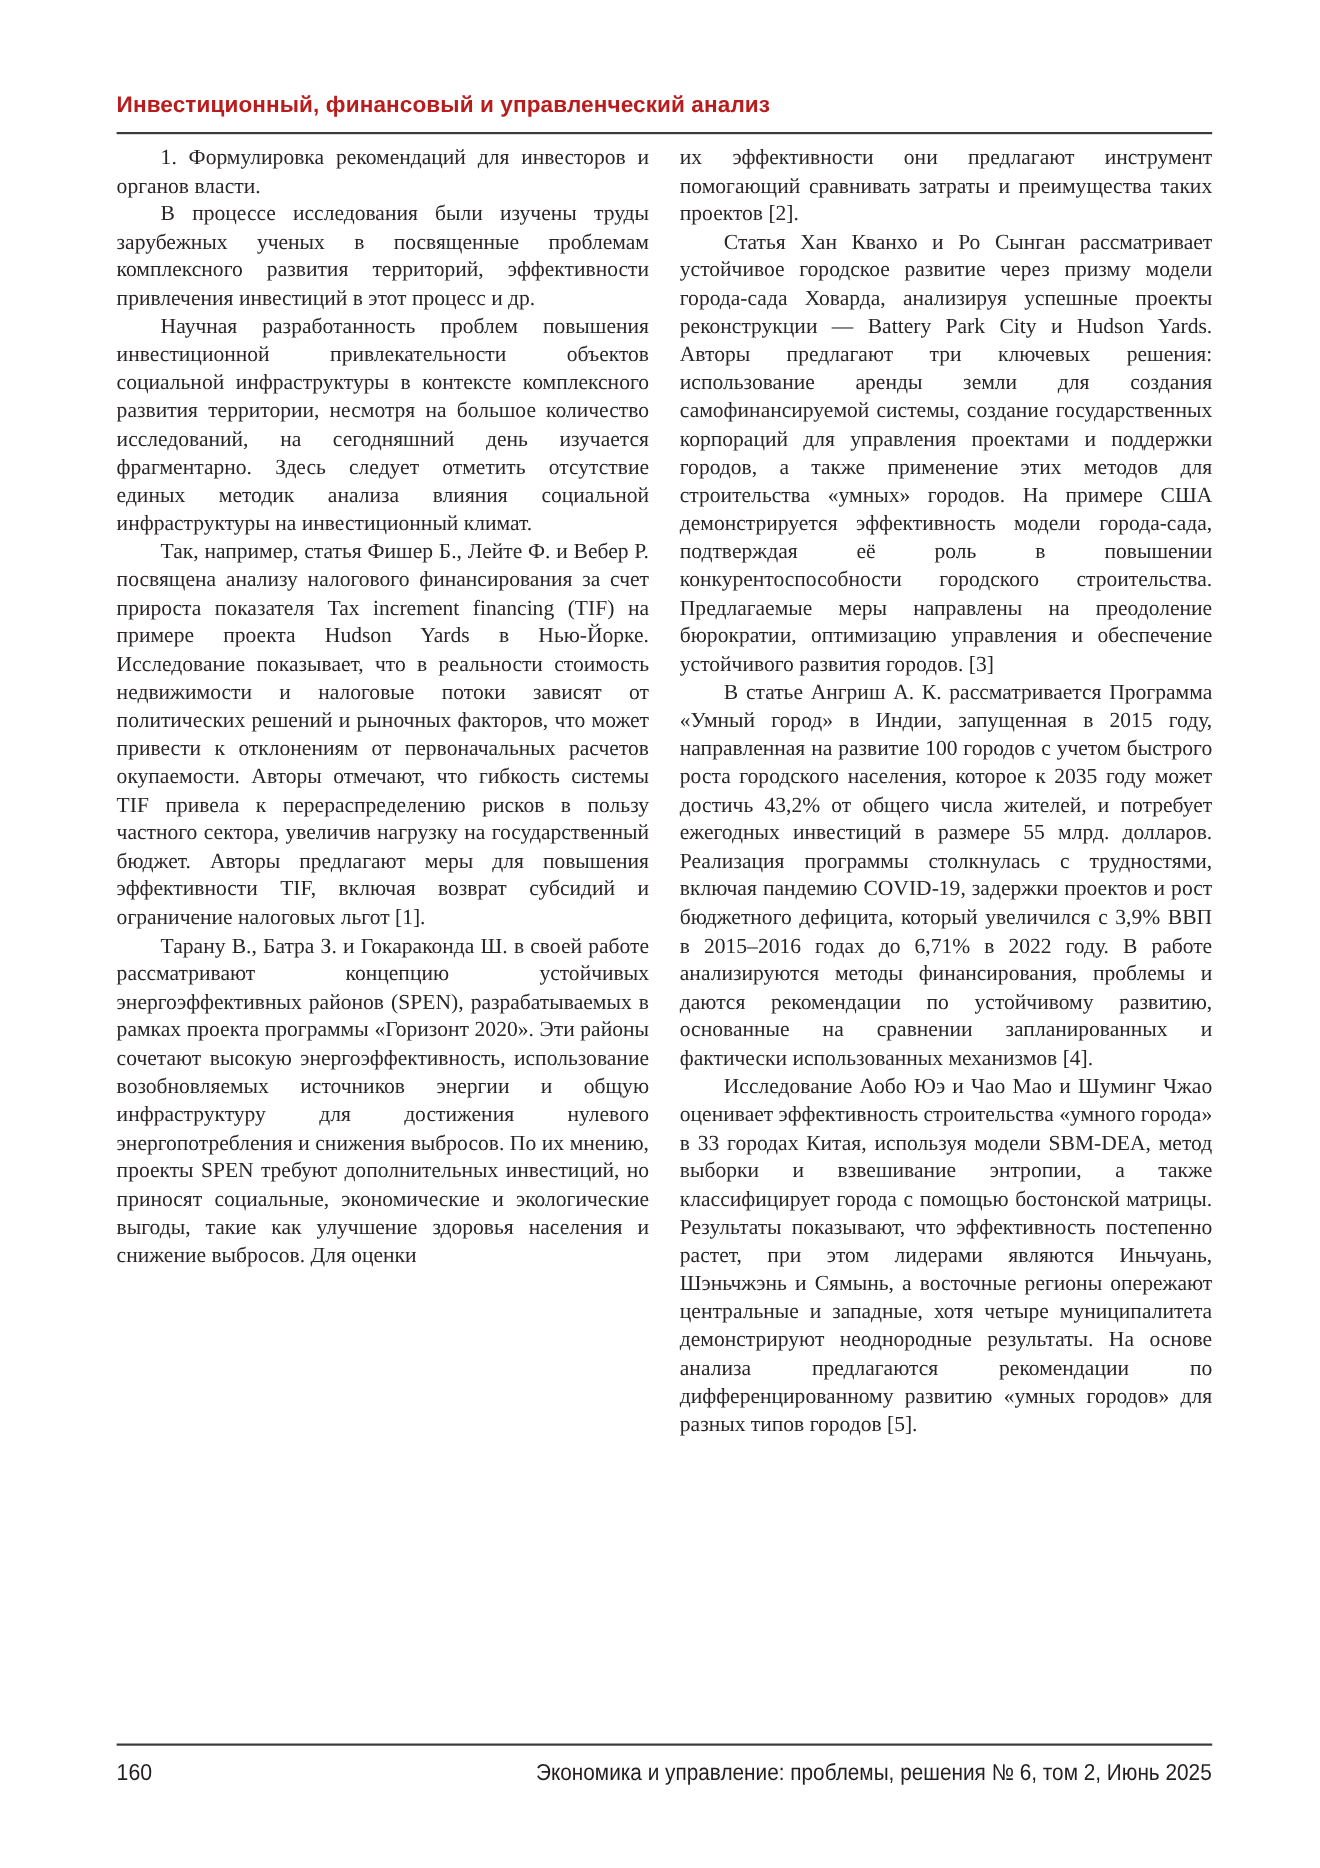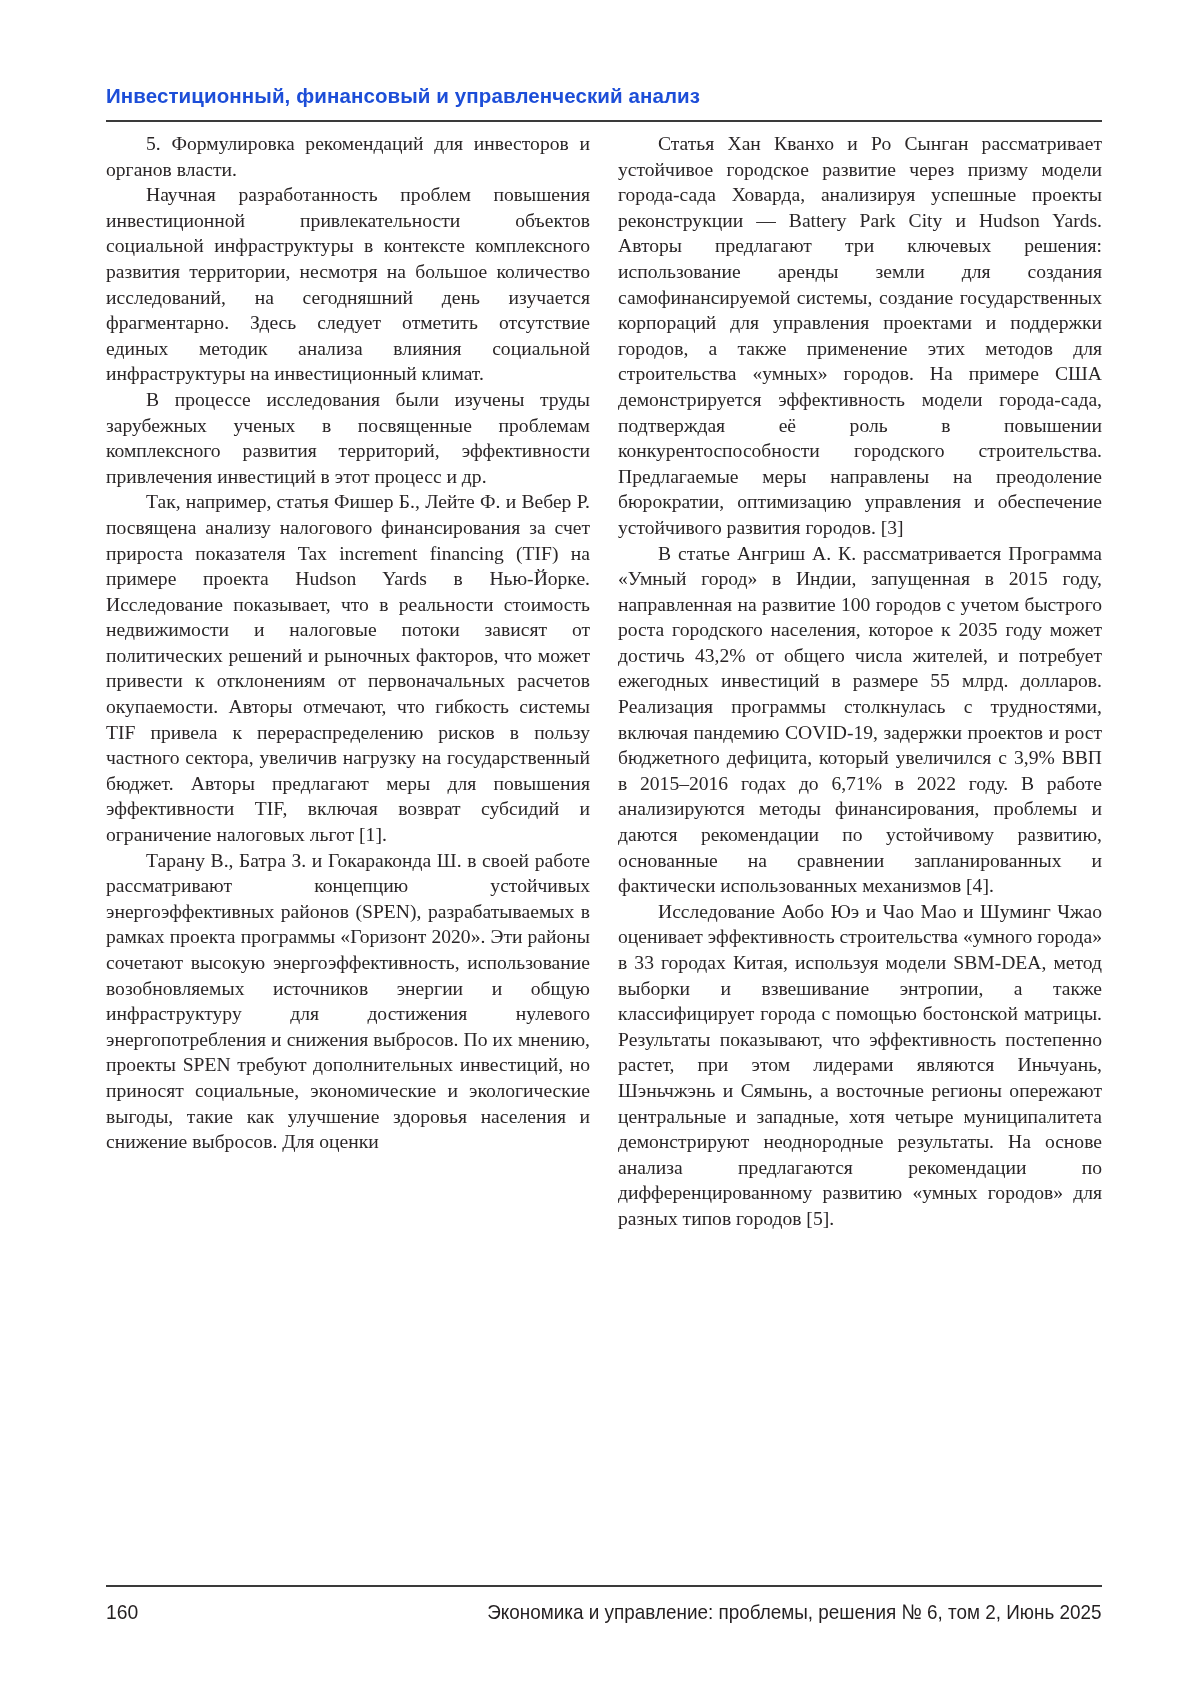--- a/index.html
+++ b/index.html
@@ -1,20 +1,20 @@
 <!DOCTYPE html>
 <html><head>
 <meta charset="utf-8">
 <style>
   html, body { margin: 0; padding: 0; background: #ffffff; }
   body { width: 1200px; height: 1698px; position: relative; overflow: hidden; color: #231f20; }
   .running-head {
     position: absolute; left: 106px; top: 84px; width: 996px;
     font-family: "Liberation Sans", sans-serif; font-weight: bold; font-size: 20.5px;
-    letter-spacing: 0.1px; color: #1d4ed8; white-space: nowrap;
+    letter-spacing: 0.1px; color: #b91c1c; white-space: nowrap;
   }
   .head-rule { position: absolute; left: 106px; top: 120px; width: 996px; height: 2px; background: #3a3a3a; }
   .col {
     position: absolute; top: 131px; width: 484px;
     font-family: "Liberation Serif", serif; font-size: 19.6px; line-height: 25.6px;
     text-align: justify; color: #2a2627; hyphens: manual;
   }
   .col.left { left: 106px; }
   .col.right { left: 618px; }
   .col p { margin: 0; text-indent: 40px; }
@@ -32,28 +32,29 @@
     transform: scaleX(0.9); transform-origin: right;
   }
 </style>
 </head>
 <body>
 
 <div class="running-head">Инвестиционный, финансовый и управленческий анализ</div>
 <div class="head-rule"></div>
 
 <div class="col left">
-  <p>5. Формулировка рекомендаций для инвесторов и органов власти.</p>
+  <p>1. Формулировка рекомендаций для инвесторов и органов власти.</p>
+  <p>В процессе исследования были изучены труды зарубежных ученых в посвященные проблемам комплексного развития территорий, эффективности привлечения инвестиций в этот процесс и др.</p>
   <p>Научная разработанность проблем повышения инвестиционной привлекательности объектов социальной инфраструктуры в контексте комплексного развития территории, несмотря на большое количество исследований, на сегодняшний день изучается фрагментарно. Здесь следует отметить отсутствие единых методик анализа влияния социальной инфраструктуры на инвестиционный климат.</p>
-  <p>В процессе исследования были изучены труды зарубежных ученых в посвященные проблемам комплексного развития территорий, эффективности привлечения инвестиций в этот процесс и др.</p>
   <p>Так, например, статья Фишер Б., Лейте Ф. и Вебер Р. посвящена анализу налогового финансирования за счет прироста показателя Tax increment financing (TIF) на примере проекта Hudson Yards в Нью-Йорке. Исследование показывает, что в реальности стоимость недвижимости и налоговые потоки зависят от политических решений и рыночных факторов, что может привести к отклонениям от первоначальных расчетов окупаемости. Авторы отмечают, что гибкость системы TIF привела к перераспределению рисков в пользу частного сектора, увеличив нагрузку на государственный бюджет. Авторы предлагают меры для повышения эффективности TIF, включая возврат субсидий и ограничение налоговых льгот [1].</p>
   <p>Тарану В., Батра З. и Гокараконда Ш. в своей работе рассматривают концепцию устойчивых энергоэффективных районов (SPEN), разрабатываемых в рамках проекта программы «Горизонт 2020». Эти районы сочетают высокую энергоэффективность, использование возобновляемых источников энергии и общую инфраструктуру для достижения нулевого энергопотребления и снижения выбросов. По их мнению, проекты SPEN требуют дополнительных инвестиций, но приносят социальные, экономические и экологические выгоды, такие как улучшение здоровья населения и снижение выбросов. Для оценки</p>
 </div>
 
 <div class="col right">
+  <p class="noindent">их эффективности они предлагают инструмент помогающий сравнивать затраты и преимущества таких проектов [2].</p>
   <p>Статья Хан Кванхо и Ро Сынган рассматривает устойчивое городское развитие через призму модели города-сада Ховарда, анализируя успешные проекты реконструкции — Battery Park City и Hudson Yards. Авторы предлагают три ключевых решения: использование аренды земли для создания самофинансируемой системы, создание государственных корпораций для управления проектами и поддержки городов, а также применение этих методов для строительства «умных» городов. На примере США демонстрируется эффективность модели города-сада, подтверждая её роль в повышении конкурентоспособности городского строительства. Предлагаемые меры направлены на преодоление бюрократии, оптимизацию управления и обеспечение устойчивого развития городов. [3]</p>
   <p>В статье Ангриш А. К. рассматривается Программа «Умный город» в Индии, запущенная в 2015 году, направленная на развитие 100 городов с учетом быстрого роста городского населения, которое к 2035 году может достичь 43,2% от общего числа жителей, и потребует ежегодных инвестиций в размере 55 млрд. долларов. Реализация программы столкнулась с трудностями, включая пандемию COVID-19, задержки проектов и рост бюджетного дефицита, который увеличился с 3,9% ВВП в 2015–2016 годах до 6,71% в 2022 году. В работе анализируются методы финансирования, проблемы и даются рекомендации по устойчивому развитию, основанные на сравнении запланированных и фактически использованных механизмов [4].</p>
   <p>Исследование Аобо Юэ и Чао Мао и Шуминг Чжао оценивает эффективность строительства «умного города» в 33 городах Китая, используя модели SBM-DEA, метод выборки и взвешивание энтропии, а также классифицирует города с помощью бостонской матрицы. Результаты показывают, что эффективность постепенно растет, при этом лидерами являются Иньчуань, Шэньчжэнь и Сямынь, а восточные регионы опережают центральные и западные, хотя четыре муниципалитета демонстрируют неоднородные результаты. На основе анализа предлагаются рекомендации по дифференцированному развитию «умных городов» для разных типов городов [5].</p>
 </div>
 
 <div class="foot-rule"></div>
 <div class="page-num">160</div>
 <div class="journal-title">Экономика и управление: проблемы, решения № 6, том 2, Июнь 2025</div>
 
 </body></html>

